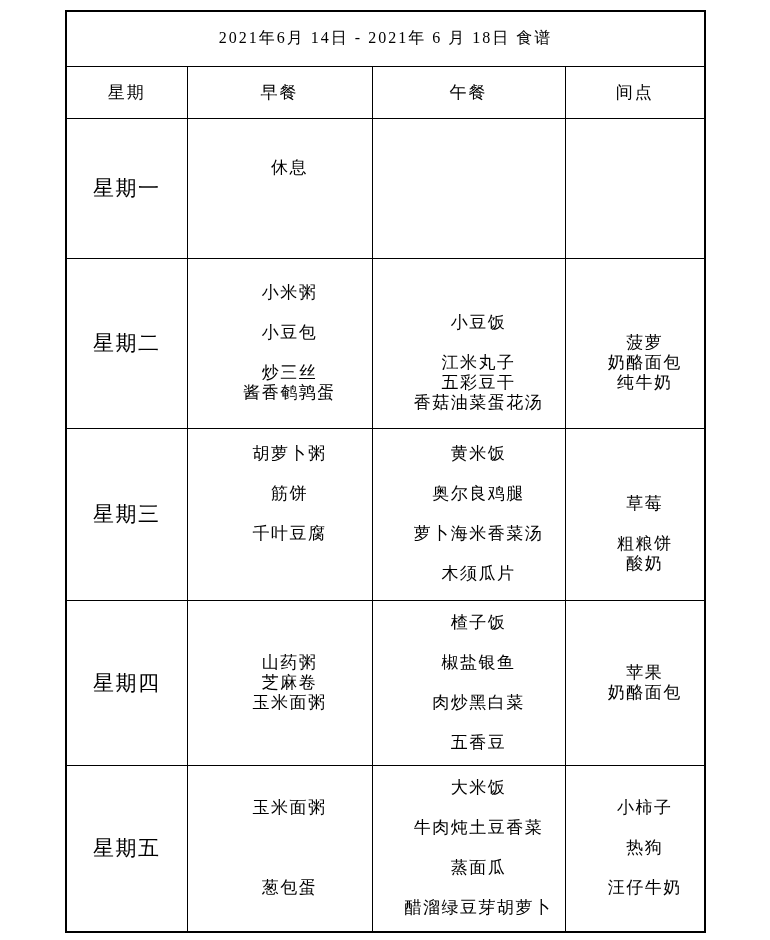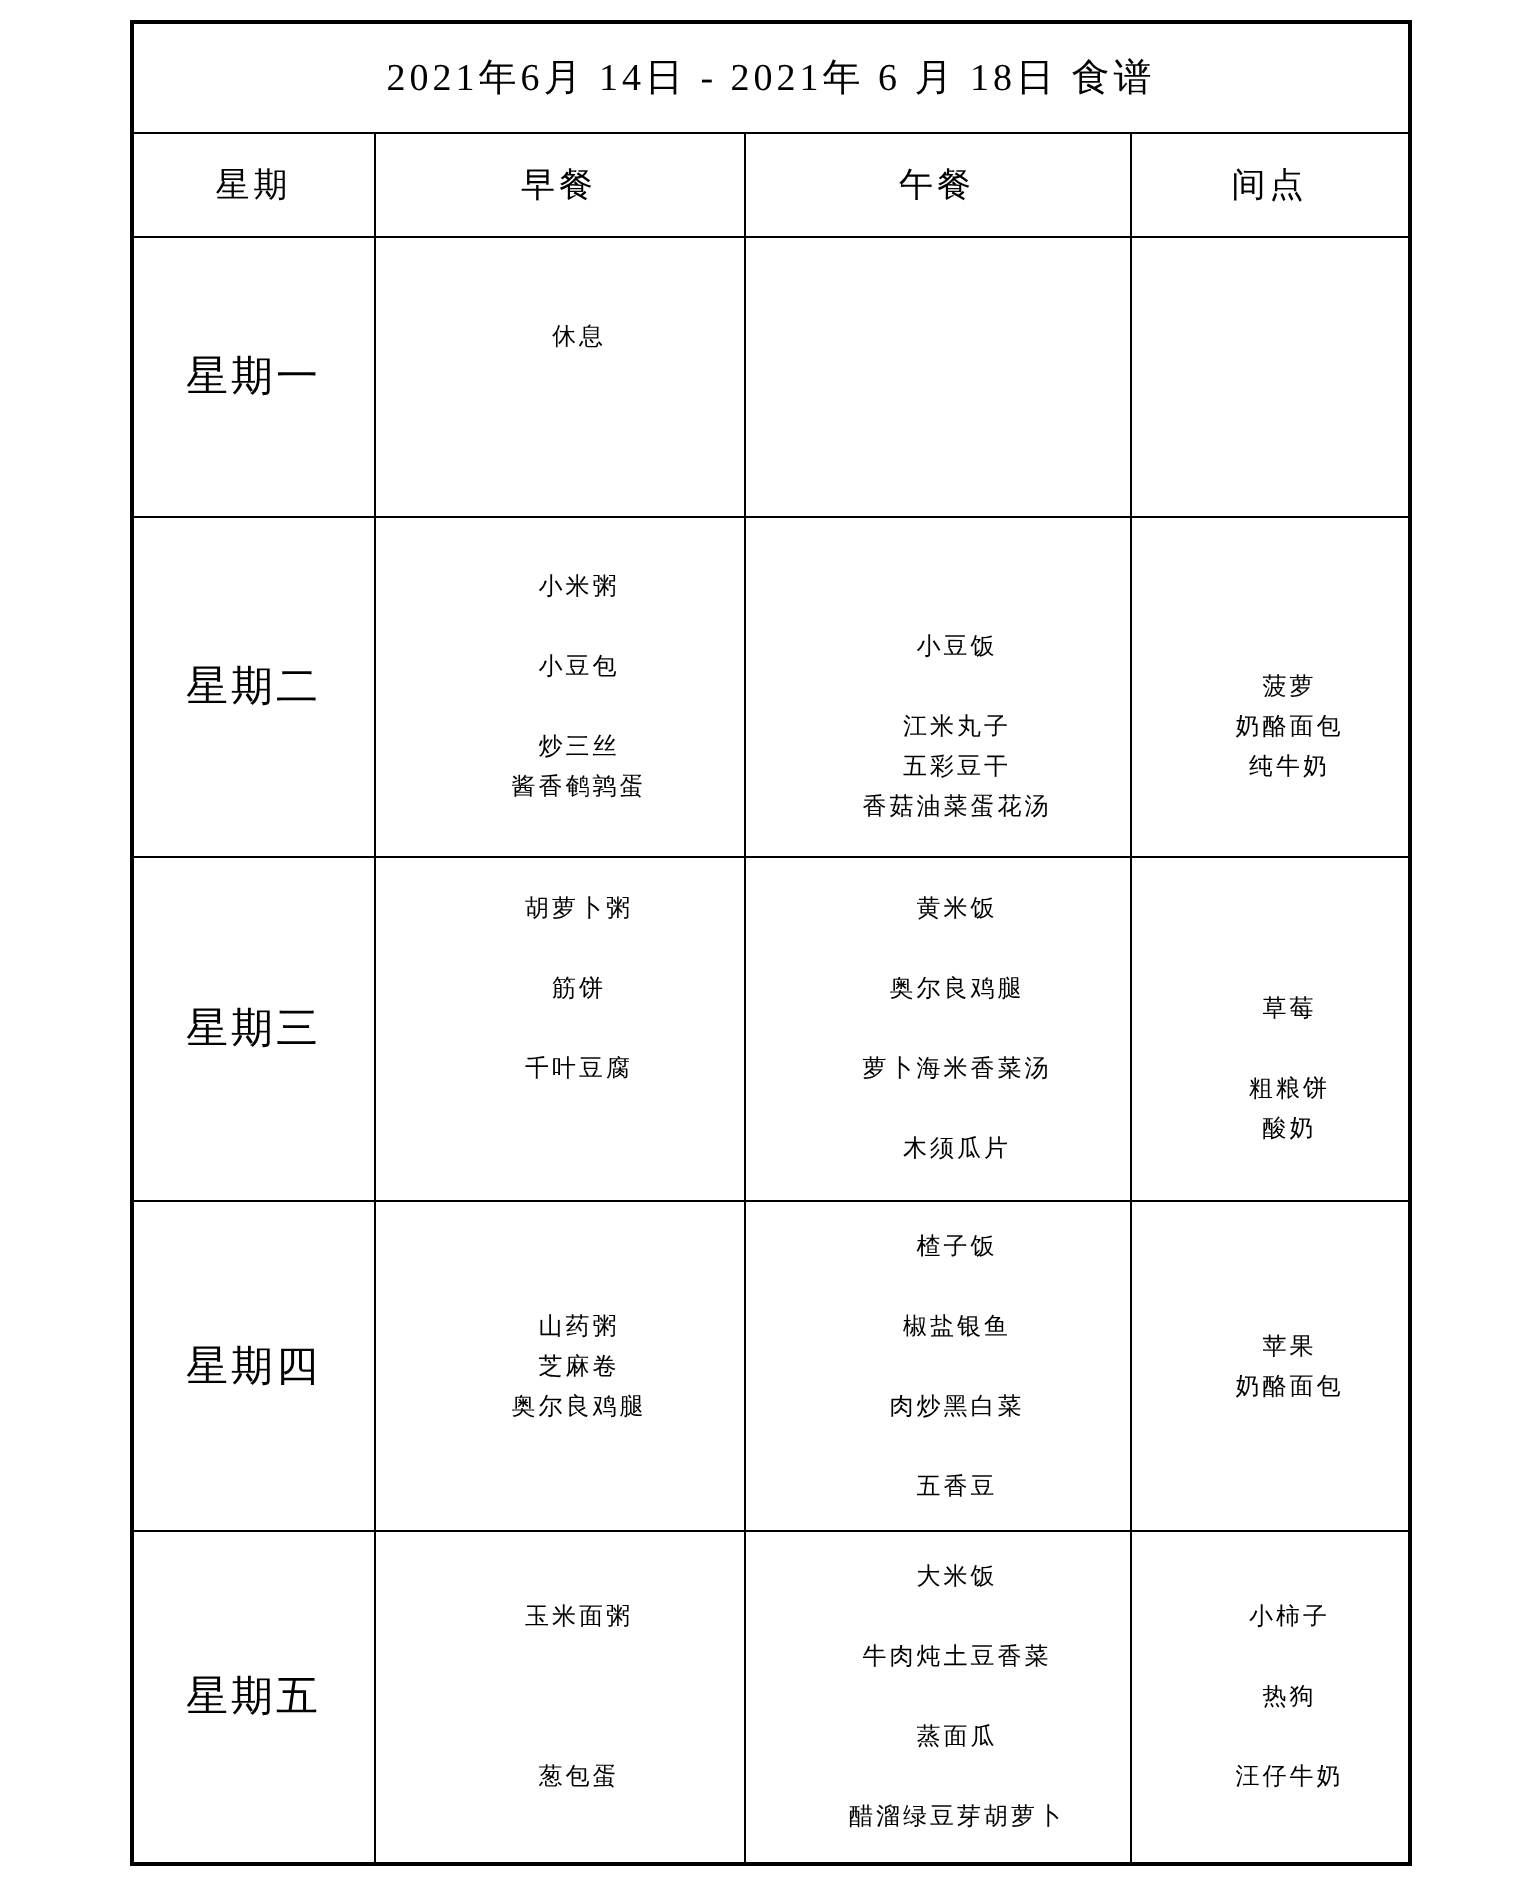--- a/index.html
+++ b/index.html
@@ -31,33 +31,33 @@
     overflow: hidden;
   }
   tr.title-row  { height: 55px; }
   tr.header-row { height: 52px; }
   tr.row-mon { height: 140px; }
   tr.row-tue { height: 170px; }
   tr.row-wed { height: 172px; }
   tr.row-thu { height: 165px; }
   tr.row-fri { height: 167px; }
   .title-cell {
-    font-size: 19px;
+    font-size: 16px;
     letter-spacing: 2px;
   }
   .header-cell {
     font-size: 17px;
     letter-spacing: 2px;
   }
   .day-cell {
     font-size: 21px;
     letter-spacing: 1.5px;
   }
   .meal-cell {
-    font-size: 12px;
+    font-size: 17px;
     letter-spacing: 1.5px;
     line-height: 20px;
     white-space: pre-line;
     padding-left: 20px;
   }
 </style>
 </head>
 <body>
 
 <table class="menu">
@@ -130,21 +130,21 @@
 草莓
 &nbsp;
 粗粮饼
 酸奶</td>
     </tr>
 
     <tr class="row-thu">
       <td class="day-cell">星期四</td>
       <td class="meal-cell">山药粥
 芝麻卷
-奥尔良鸡腿</td>
+玉米面粥</td>
       <td class="meal-cell">楂子饭
 &nbsp;
 椒盐银鱼
 &nbsp;
 肉炒黑白菜
 &nbsp;
 五香豆</td>
       <td class="meal-cell">苹果
 奶酪面包</td>
     </tr>

